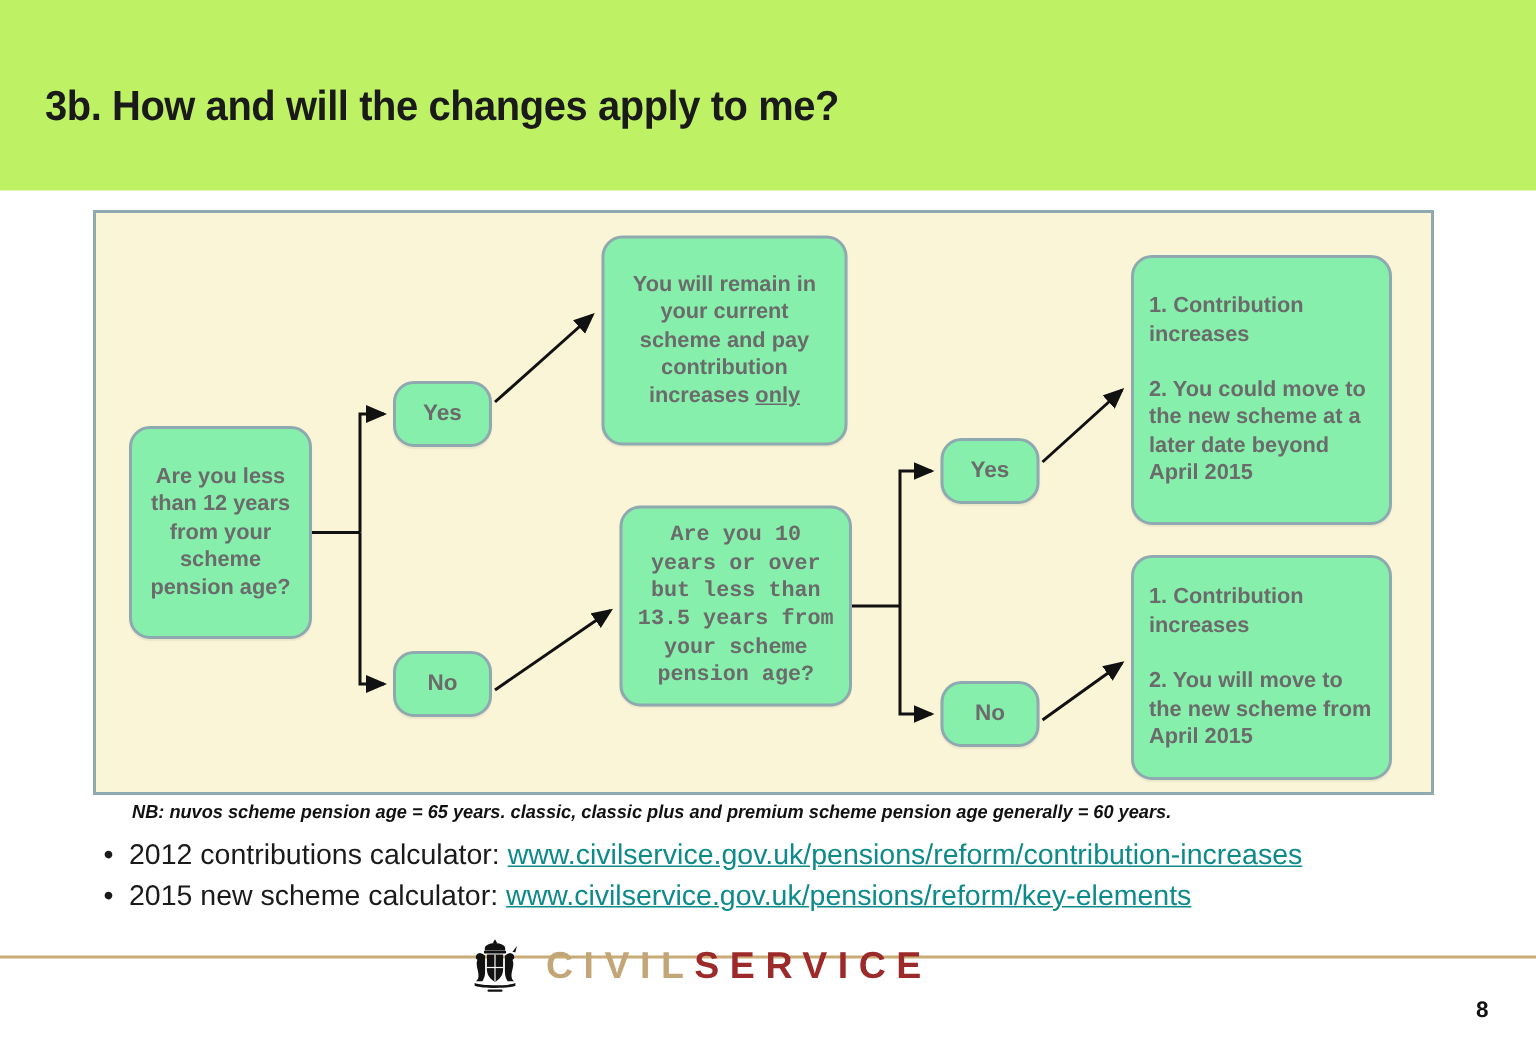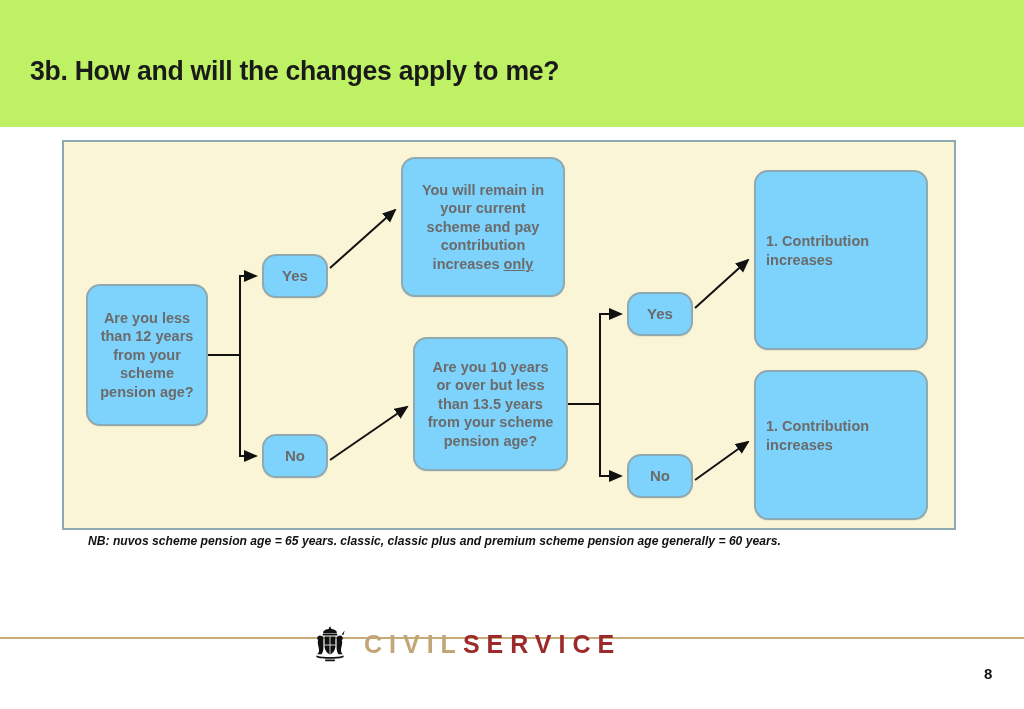--- a/index.html
+++ b/index.html
@@ -44,21 +44,21 @@
     top: 140px;
     width: 894px;
     height: 390px;
     background: #faf5d7;
     border: 2px solid #8fa9b0;
     box-sizing: border-box;
   }
 
   .node {
     position: absolute;
-    background: #7dd3fc;
+    background: #86efac;
     border: 2px solid #8fa9b0;
     border-radius: 14px;
     box-sizing: border-box;
     color: #6b6b6b;
     font-weight: bold;
     display: flex;
     align-items: center;
     justify-content: center;
     text-align: center;
     line-height: 1.28;
@@ -69,21 +69,21 @@
     justify-content: center;
     align-items: center;
   }
   .node .inner { width: 100%; padding: 0 10px; box-sizing: border-box; }
 
   
   #node-q1      { left: 22px;  top: 142px; width: 122px; height: 142px; font-size: 14.5px; }
   #node-yes-1   { left: 198px; top: 112px; width: 66px;  height: 44px;  font-size: 15px; }
   #node-no-1    { left: 198px; top: 292px; width: 66px;  height: 44px;  font-size: 15px; }
   #node-remain  { left: 337px; top: 15px;  width: 164px; height: 140px; font-size: 14.5px; }
-  #node-q2      { left: 349px; top: 195px; width: 155px; height: 134px; font-size: 14.5px; }
+  #node-q2      { left: 349px; top: 195px; width: 155px; height: 134px; font-size: 14.5px; font-family: Liberation Mono, monospace; }
   #node-yes-2   { left: 563px; top: 150px; width: 66px;  height: 44px;  font-size: 15px; }
   #node-no-2    { left: 563px; top: 312px; width: 66px;  height: 44px;  font-size: 15px; }
   #node-out-1   { left: 690px; top: 28px;  width: 174px; height: 180px; font-size: 14.5px; }
   #node-out-2   { left: 690px; top: 228px; width: 174px; height: 150px; font-size: 14.5px; }
 
   #connector-svg {
     position: absolute;
     left: 0; top: 0;
     width: 894px;
     height: 390px;
@@ -231,34 +231,40 @@
   </div>
 
   <div class="node" id="node-no-2">
     <span class="inner">No</span>
   </div>
 
   <div class="node left-align" id="node-out-1">
     <span class="inner">
       <span>1. Contribution increases</span>
       <br><br>
+      <span>2. You could move to the new scheme at a later date beyond April 2015</span>
     </span>
   </div>
 
   <div class="node left-align" id="node-out-2">
     <span class="inner">
       <span>1. Contribution increases</span>
       <br><br>
+      <span>2. You will move to the new scheme from April 2015</span>
     </span>
   </div>
 </div>
 
 <div id="footnote">NB: nuvos scheme pension age = 65 years. classic, classic plus and premium scheme pension age generally = 60 years.</div>
 
 <div id="body-text">
+  <ul>
+    <li><span>2012 contributions calculator: </span><a class="weblink" href="#">www.civilservice.gov.uk/pensions/reform/contribution-increases</a></li>
+    <li><span>2015 new scheme calculator: </span><a class="weblink" href="#">www.civilservice.gov.uk/pensions/reform/key-elements</a></li>
+  </ul>
 </div>
 
 <div id="footer-rule"></div>
 
 <div id="footer-logo">
   <svg id="crest-icon" width="40" height="40" viewBox="0 0 40 40" xmlns="http://www.w3.org/2000/svg">
     <g fill="#111111">
 
       <path d="M20 2.2 L21.4 4.6 L20 6.2 L18.6 4.6 Z"></path>
       <path d="M13.2 8.4 C13.2 6.2 16 4.9 20 4.9 C24 4.9 26.8 6.2 26.8 8.4 L26.8 9.6 L13.2 9.6 Z"></path>

